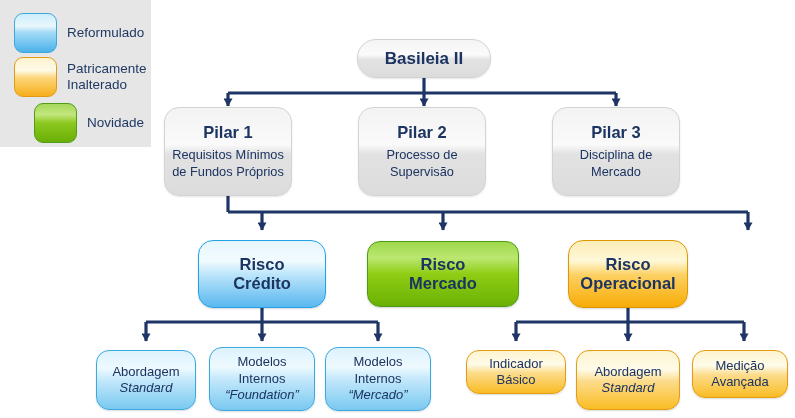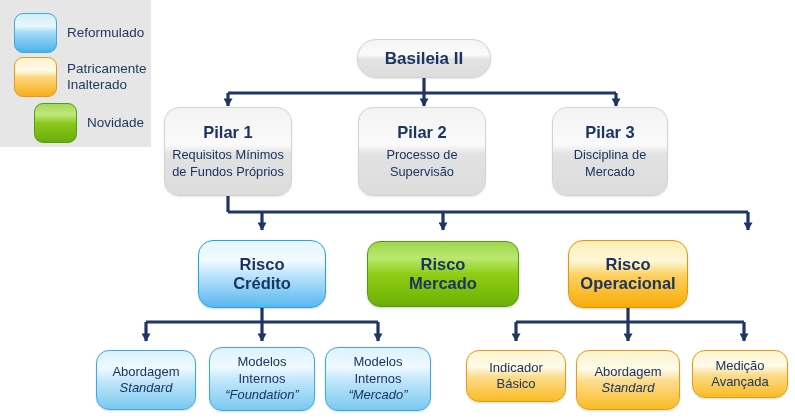--- a/index.html
+++ b/index.html
@@ -209,21 +209,21 @@
     <span class="t2" style="white-space:pre-line;">Requisitos Mínimos
 de Fundos Próprios</span>
   </div>
 
   <div class="node n-pillar" style="left:358px; top:107px; width:128px; height:89px;">
     <span class="t1">Pilar 2</span>
     <span class="t2" style="white-space:pre-line;">Processo de
 Supervisão</span>
   </div>
 
-  <div class="node n-pillar" style="left:552px; top:107px; width:116px; height:89px;">
+  <div class="node n-pillar" style="left:552px; top:107px; width:128px; height:89px;">
     <span class="t1">Pilar 3</span>
     <span class="t2" style="white-space:pre-line;">Disciplina de
 Mercado</span>
   </div>
 
   <div class="node n-risk n-blue" style="left:198px; top:240px; width:128px; height:68px;">
     <span class="t1" style="white-space:pre-line;">Risco
 Crédito</span>
   </div>
 
@@ -247,21 +247,21 @@
     <span class="t2">Internos</span>
     <span class="t2 it">“Foundation”</span>
   </div>
 
   <div class="node n-leaf n-leaf-blue" style="left:325px; top:347px; width:106px; height:64px;">
     <span class="t2">Modelos</span>
     <span class="t2">Internos</span>
     <span class="t2 it">“Mercado”</span>
   </div>
 
-  <div class="node n-leaf n-leaf-orange" style="left:466px; top:350px; width:100px; height:52px;">
+  <div class="node n-leaf n-leaf-orange" style="left:466px; top:350px; width:100px; height:44px;">
     <span class="t2">Indicador</span>
     <span class="t2">Básico</span>
   </div>
 
   <div class="node n-leaf n-leaf-orange" style="left:576px; top:350px; width:104px; height:60px;">
     <span class="t2">Abordagem</span>
     <span class="t2 it">Standard</span>
   </div>
 
   <div class="node n-leaf n-leaf-orange" style="left:692px; top:350px; width:96px; height:48px;">

